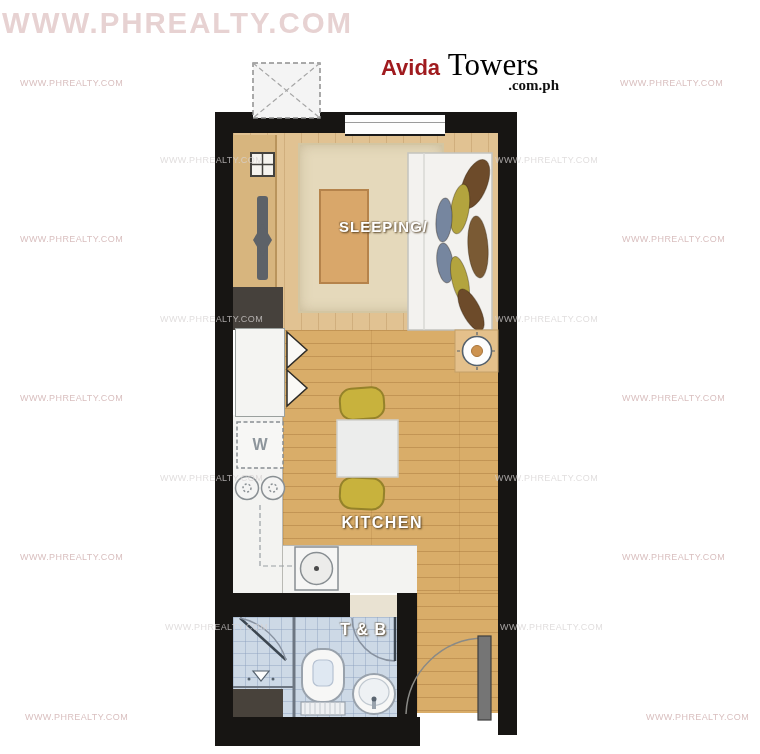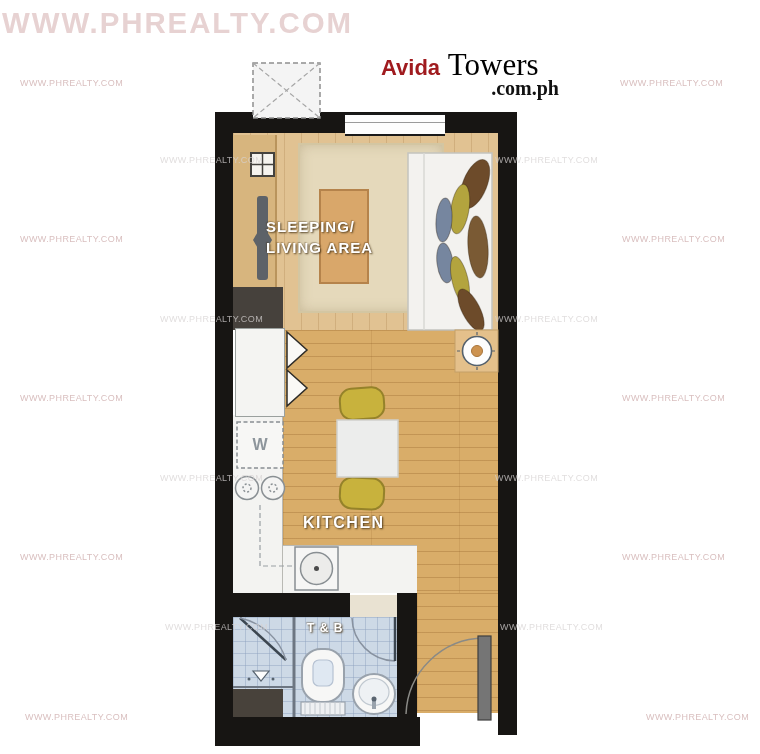--- a/index.html
+++ b/index.html
@@ -4,31 +4,31 @@
 <style>
   html,body{margin:0;padding:0;background:#fff;}
   #stage{position:relative;width:760px;height:754px;background:#fff;overflow:hidden;
          font-family:"Liberation Sans","DejaVu Sans",sans-serif;}
   .abs{position:absolute;}
   .wall{position:absolute;background:#171513;}
   .wm-big{position:absolute;left:2px;top:6px;width:350px;font-weight:bold;font-size:30px;
           letter-spacing:2px;color:#e7d2d2;white-space:nowrap;transform:scaleX(.98);transform-origin:left;}
   .wm{position:absolute;font-size:9px;letter-spacing:.4px;color:#d9bfbf;white-space:nowrap;}
   .wm.mid{color:#d7d3d3;opacity:.75;}
-  .roomlabel{position:absolute;color:#fff;font-weight:bold;text-align:left;
+  .roomlabel{position:absolute;color:#fff;font-weight:bold;text-align:right;
              text-shadow:1px 1px 2px rgba(75,55,25,.95), -1px -1px 1px rgba(75,55,25,.35);}
   .wood-living{background:#e1c292;background-image:repeating-linear-gradient(90deg,rgba(150,105,50,.22) 0 1px,transparent 1px 17px);}
   .wood-dining{background:#d9ad69;background-image:repeating-linear-gradient(180deg,rgba(135,85,30,.28) 0 1px,transparent 1px 13px),repeating-linear-gradient(90deg,rgba(135,85,30,.15) 0 1px,transparent 1px 88px);}
   .tile{background:#cdd9e6;background-image:repeating-linear-gradient(180deg,rgba(140,160,190,.45) 0 1px,transparent 1px 12px),repeating-linear-gradient(90deg,rgba(140,160,190,.45) 0 1px,transparent 1px 12px);}
   .counter{background:#f3f3f1;}
   .logo{position:absolute;left:381px;top:47px;width:182px;text-align:left;white-space:nowrap;}
   .logo .a{color:#a01b1f;font-weight:bold;font-size:22px;font-family:"Liberation Sans",sans-serif;}
   .logo .t{color:#000000;font-size:31px;font-family:"Liberation Serif","DejaVu Serif",serif;}
   .logo .d{display:block;text-align:right;margin-top:-6px;padding-right:4px;color:#111;
-           font-weight:bold;font-size:20px;font-family:"Liberation Serif","DejaVu Serif",serif;}
+           font-weight:bold;font-size:15px;font-family:"Liberation Serif","DejaVu Serif",serif;}
 </style>
 </head>
 <body>
 
 <div id="stage">
 
   <div class="wm-big">WWW.PHREALTY.COM</div>
 
   <div class="wm" style="left:20px;top:78px">WWW.PHREALTY.COM</div>
   <div class="wm" style="left:620px;top:78px">WWW.PHREALTY.COM</div>
@@ -163,24 +163,23 @@
     </g>
 
     <g>
       <path d="M484,638 A79,79 0 0 0 406,714" fill="none" stroke="#8a8a86" stroke-width="1.5"></path>
       <rect x="478" y="636" width="13" height="84" fill="#757575" stroke="#3e3e3e" stroke-width="1.2"></rect>
     </g>
   </svg>
 
   <div class="roomlabel" style="left:266px;top:216px;width:162px;font-size:15px;letter-spacing:1px;line-height:21px;">
     <div>SLEEPING/</div>
-    <div>LIVING AREA</div>
   </div>
   <div class="roomlabel" style="left:303px;top:514px;width:120px;font-size:16px;letter-spacing:1.5px;">KITCHEN</div>
-  <div class="roomlabel" style="left:307px;top:621px;width:80px;font-size:12px;letter-spacing:1px;">T &amp; B</div>
+  <div class="roomlabel" style="left:307px;top:621px;width:80px;font-size:16px;letter-spacing:1px;">T &amp; B</div>
   <div class="abs" style="left:237px;top:422px;width:46px;height:46px;display:flex;align-items:center;justify-content:center;font-size:16px;font-weight:bold;color:#8d959b;">W</div>
 
   <div class="wm mid" style="left:160px;top:155px">WWW.PHREALTY.COM</div>
   <div class="wm mid" style="left:495px;top:155px">WWW.PHREALTY.COM</div>
   <div class="wm mid" style="left:160px;top:314px">WWW.PHREALTY.COM</div>
   <div class="wm mid" style="left:495px;top:314px">WWW.PHREALTY.COM</div>
   <div class="wm mid" style="left:160px;top:473px">WWW.PHREALTY.COM</div>
   <div class="wm mid" style="left:495px;top:473px">WWW.PHREALTY.COM</div>
   <div class="wm mid" style="left:165px;top:622px">WWW.PHREALTY.COM</div>
   <div class="wm mid" style="left:500px;top:622px">WWW.PHREALTY.COM</div>

